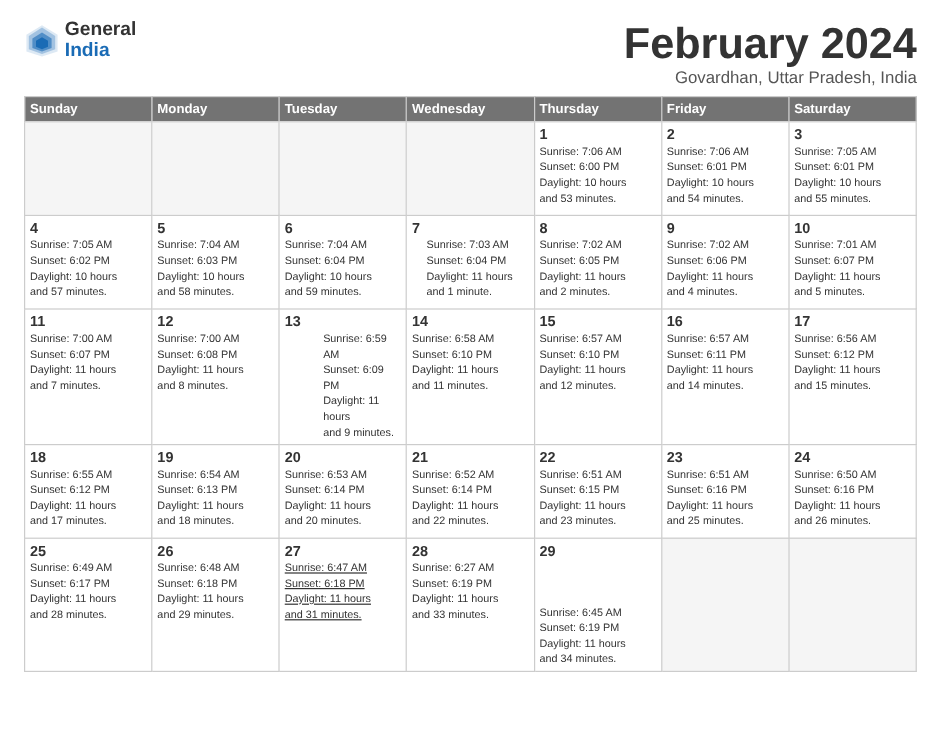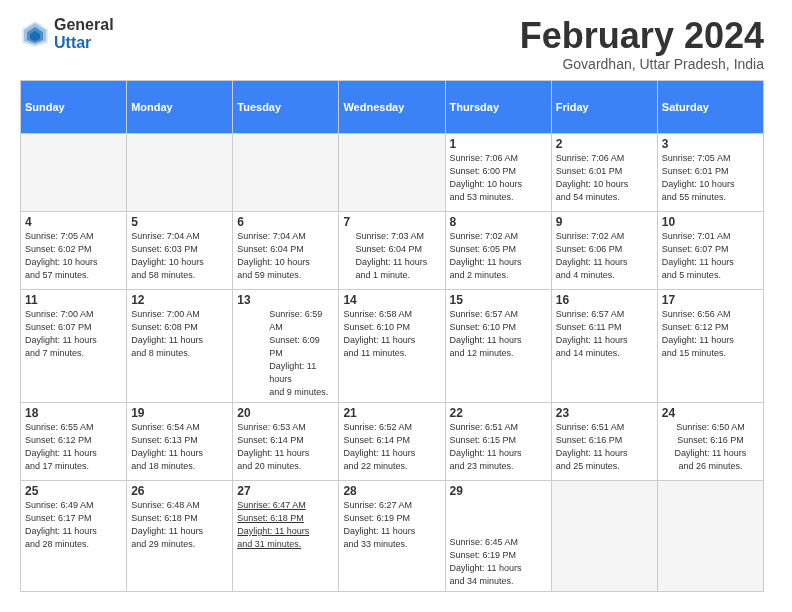--- a/index.html
+++ b/index.html
@@ -57,25 +57,25 @@
     .subtitle {
       font-size: 14px;
       color: #555;
     }
     .calendar {
       width: 100%;
       border-collapse: collapse;
       table-layout: fixed;
     }
     .calendar th {
-      background: #3b82f6;
+      background: #737373;
       color: #fff;
       font-size: 11px;
       font-weight: bold;
-      padding: 20px 4px;
+      padding: 4px 4px;
       text-align: left;
       border: 1px solid #ccc;
     }
     .calendar td {
       border: 1px solid #ccc;
       vertical-align: top;
       padding: 3px 4px;
       font-size: 9.5px;
       color: #333;
       background: #fff;
@@ -103,21 +103,21 @@
   <div class="header">
     <div class="logo">
       <svg class="logo-icon" viewBox="0 0 30 30" xmlns="http://www.w3.org/2000/svg">
         <polygon points="15,2 28,10 28,24 15,28 2,24 2,10" fill="#1a6bb5" opacity="0.15"></polygon>
         <polygon points="15,4 26,11 26,22 15,26 4,22 4,11" fill="#1a6bb5" opacity="0.3"></polygon>
         <polygon points="15,8 23,13 23,21 15,24 7,21 7,13" fill="#1a6bb5" opacity="0.6"></polygon>
         <polygon points="15,12 20,15 20,20 15,22 10,20 10,15" fill="#1a6bb5"></polygon>
       </svg>
       <div class="logo-text">
         <span class="logo-general">General</span>
-        <span class="logo-blue">Uttar</span>
+        <span class="logo-blue">India</span>
       </div>
     </div>
     <div class="title-block">
       <div class="main-title">February 2024</div>
       <div class="subtitle">Govardhan, Uttar Pradesh, India</div>
     </div>
   </div>
 
   <table class="calendar">
     <thead>
@@ -299,21 +299,21 @@
           </td>
           <td>
             <span class="day-num">23</span>
             <div class="day-info" style="white-space: pre-line;">Sunrise: 6:51 AM
 Sunset: 6:16 PM
 Daylight: 11 hours
 and 25 minutes.</div>
           </td>
           <td>
             <span class="day-num">24</span>
-            <div class="day-info" style="white-space: pre-line; text-align: center;">Sunrise: 6:50 AM
+            <div class="day-info" style="white-space: pre-line;">Sunrise: 6:50 AM
 Sunset: 6:16 PM
 Daylight: 11 hours
 and 26 minutes.</div>
           </td>
         </tr>
         <tr>
           <td>
             <span class="day-num">25</span>
             <div class="day-info" style="white-space: pre-line;">Sunrise: 6:49 AM
 Sunset: 6:17 PM

